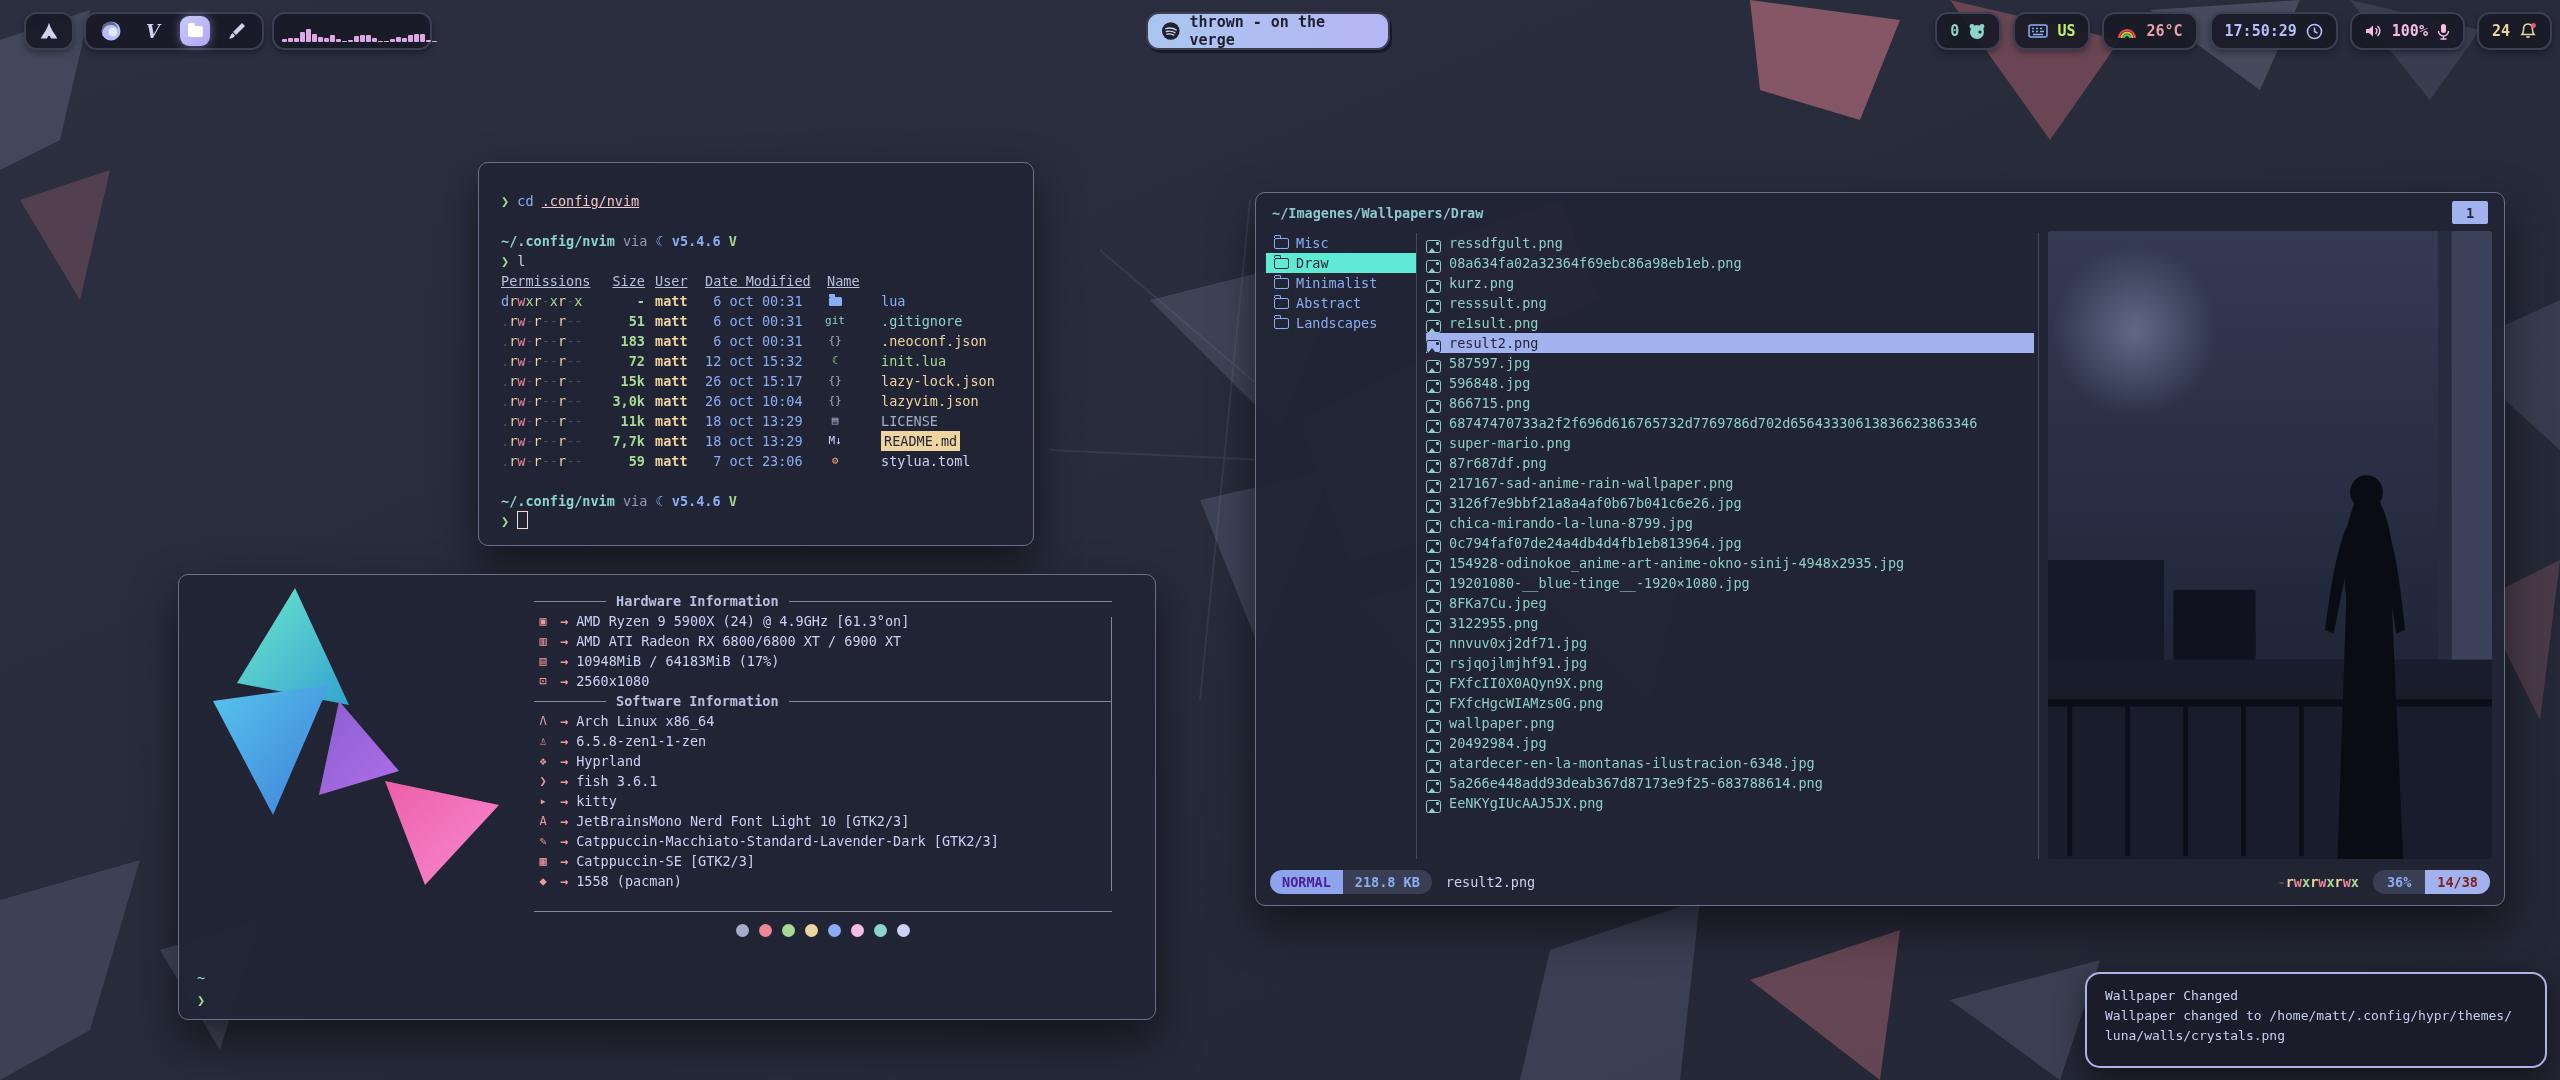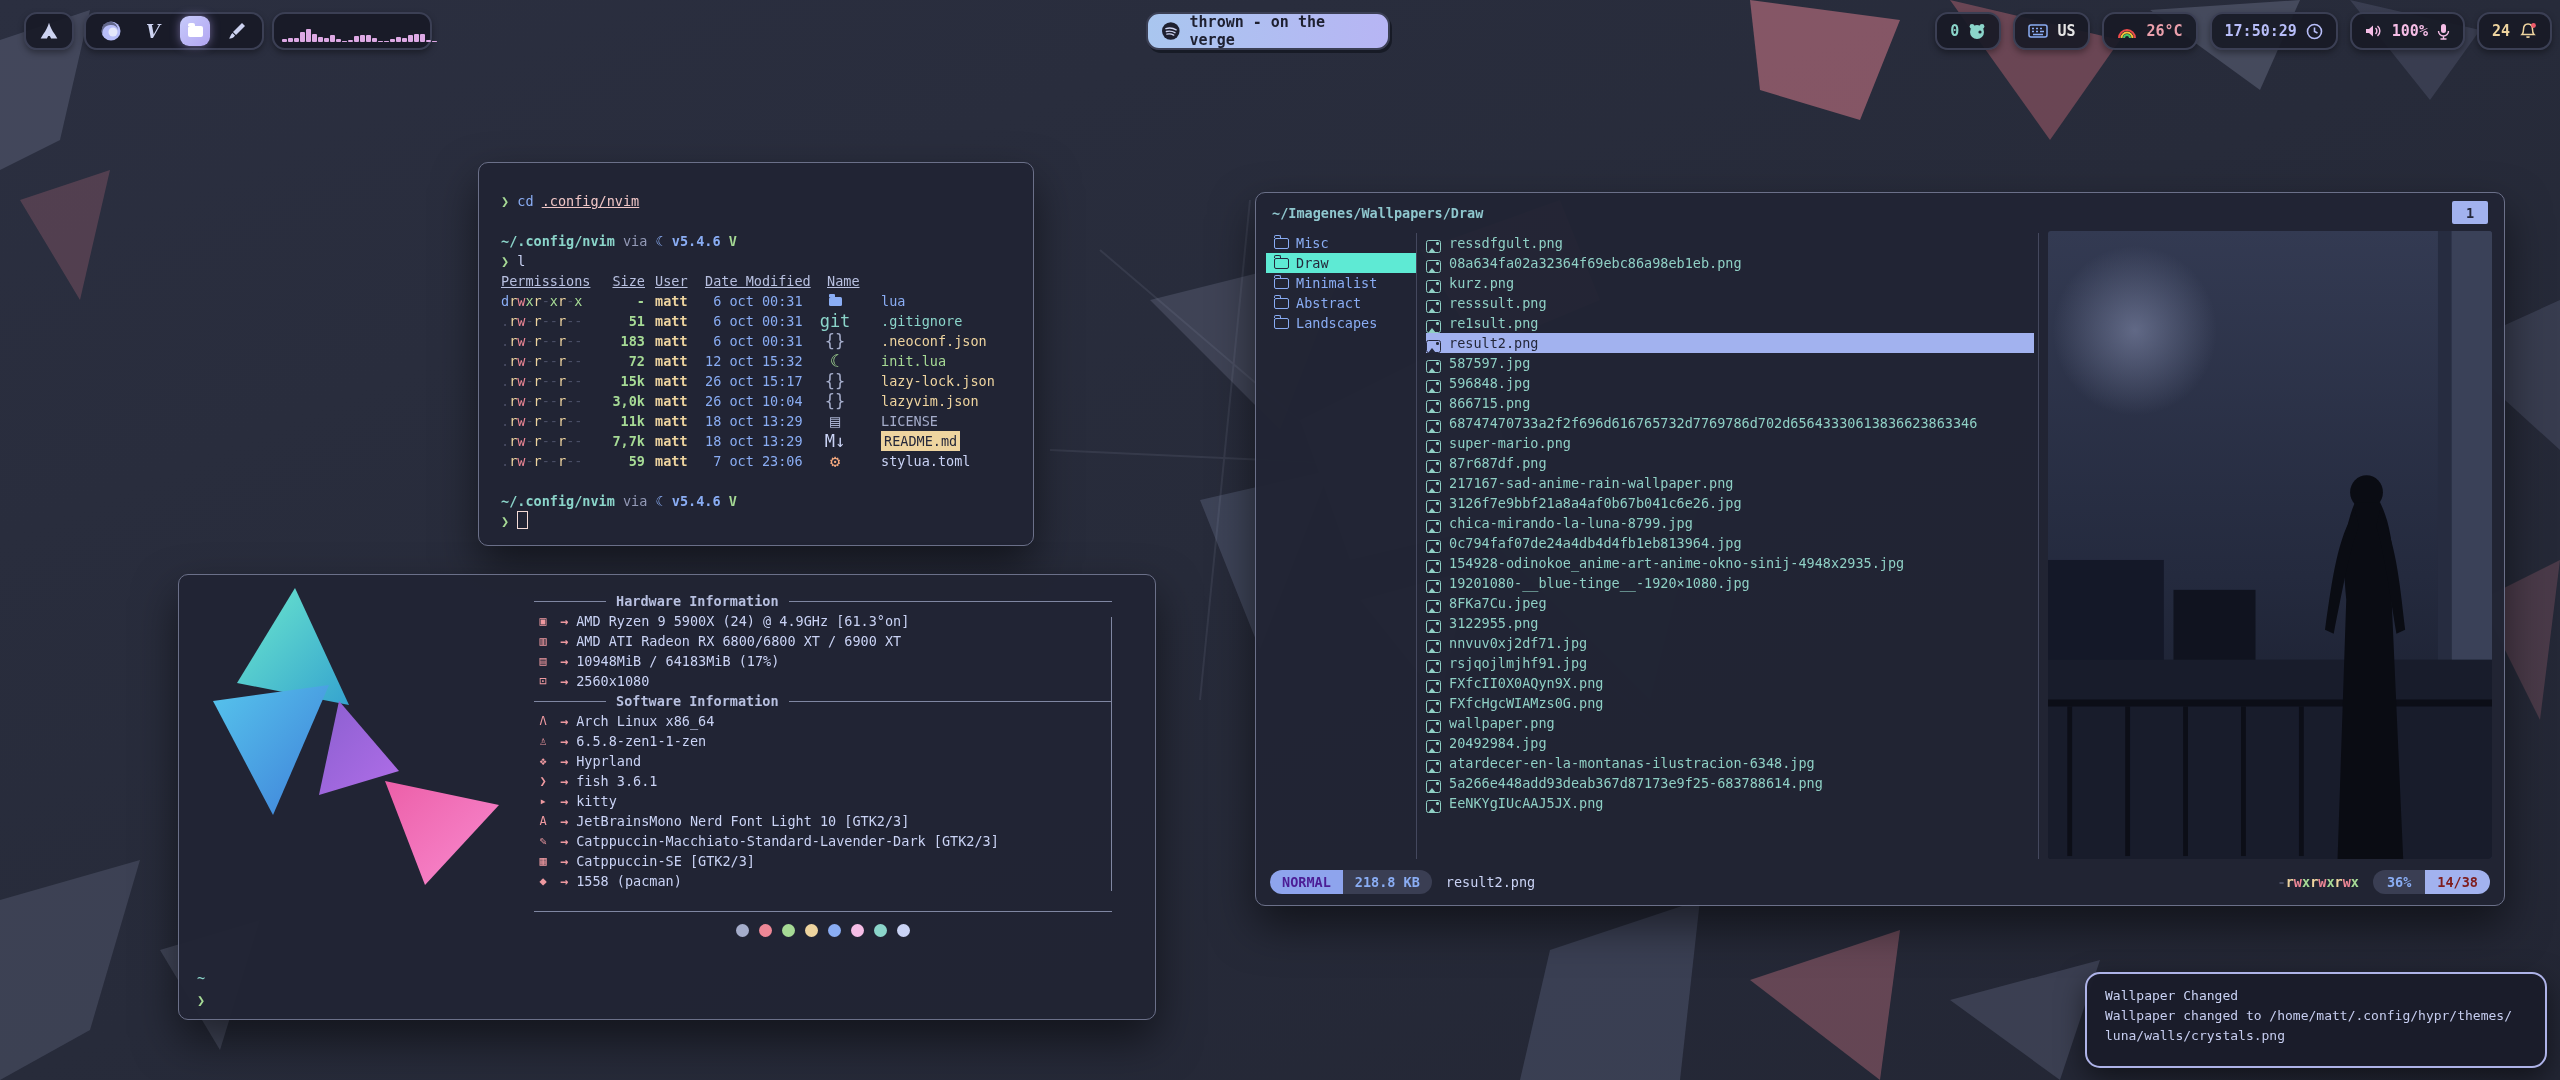--- a/index.html
+++ b/index.html
@@ -38,21 +38,21 @@
   .win{position:absolute;background:rgba(33,36,52,.97);border:1px solid #6b7089;
     border-radius:10px;box-shadow:0 20px 44px rgba(0,0,0,.5);box-sizing:border-box;}
 
   
   .term{left:478px;top:162px;width:556px;height:384px;font-size:13.5px;line-height:20px;padding:28px 14px 0 22px;}
   .tline{white-space:pre;height:20px;}
   .ls-grid{display:grid;grid-template-columns:92px 42px 40px 112px auto;column-gap:10px;height:20px;align-items:center;}
   .ls-grid .sz{text-align:right;}
   .hdr span{text-decoration:underline;color:#b8c0e0;}
   .pre{white-space:pre}
-  .ic{display:inline-flex;width:16px;justify-content:center;margin-right:4px;font-size:17px;vertical-align:middle;}
+  .ic{display:inline-flex;width:16px;justify-content:center;margin-right:4px;font-size:11px;vertical-align:middle;}
   .name-cell{display:flex;align-items:center;gap:34px;}
   .fold-blue{width:13px;height:9px;background:#8aadf4;border-radius:1.5px;position:relative;display:inline-block;}
   .fold-blue::before{content:"";position:absolute;top:-3px;left:0;width:6px;height:3px;background:#8aadf4;border-radius:1px 1px 0 0;}
   .hl-readme{background:#eed49f;color:#24273a;padding:0 3px;}
   .cursor{display:inline-block;width:9px;height:16px;border:1.5px solid #f4dbd6;margin-left:8px;vertical-align:-3px;}
 
   
   .fetch{left:178px;top:574px;width:978px;height:446px;font-size:13.5px;line-height:20px;}
   .fetch-logo{position:absolute;left:18px;top:8px;}
   .fetch-box{position:absolute;left:355px;top:16px;width:578px;}
@@ -205,21 +205,21 @@
   <div class="tright">
     <div class="pill" style="color:#8bd5ca">
       <span>0</span>
       <svg width="18" height="16" viewBox="0 0 18 16">
         <circle cx="9" cy="9" r="7" fill="#8bd5ca"></circle>
         <circle cx="4" cy="3.5" r="2.4" fill="#8bd5ca"></circle>
         <circle cx="14" cy="3.5" r="2.4" fill="#8bd5ca"></circle>
         <circle cx="12" cy="9" r="1.6" fill="#1e2030"></circle>
       </svg>
     </div>
-    <div class="pill" style="color:#e5e5e5">
+    <div class="pill" style="color:#bef264">
       <svg width="20" height="14" viewBox="0 0 20 14">
         <rect x="1" y="1" width="18" height="12" rx="2" fill="none" stroke="#8aadf4" stroke-width="1.5"></rect>
         <path d="M4 4.5 H6 M8 4.5 H10 M12 4.5 H14 M4 7.5 H6 M8 7.5 H10 M12 7.5 H16 M5 10.5 H15" stroke="#8aadf4" stroke-width="1.3"></path>
       </svg>
       <span>US</span>
     </div>
     <div class="pill" style="color:#eba0ac">
       <svg width="20" height="16" viewBox="0 0 20 16">
         <path d="M2 15 A8 8 0 0 1 18 15" stroke="#ed4a4a" stroke-width="2" fill="none"></path>
         <path d="M4.5 15 A5.5 5.5 0 0 1 15.5 15" stroke="#f5c33b" stroke-width="2" fill="none"></path>

